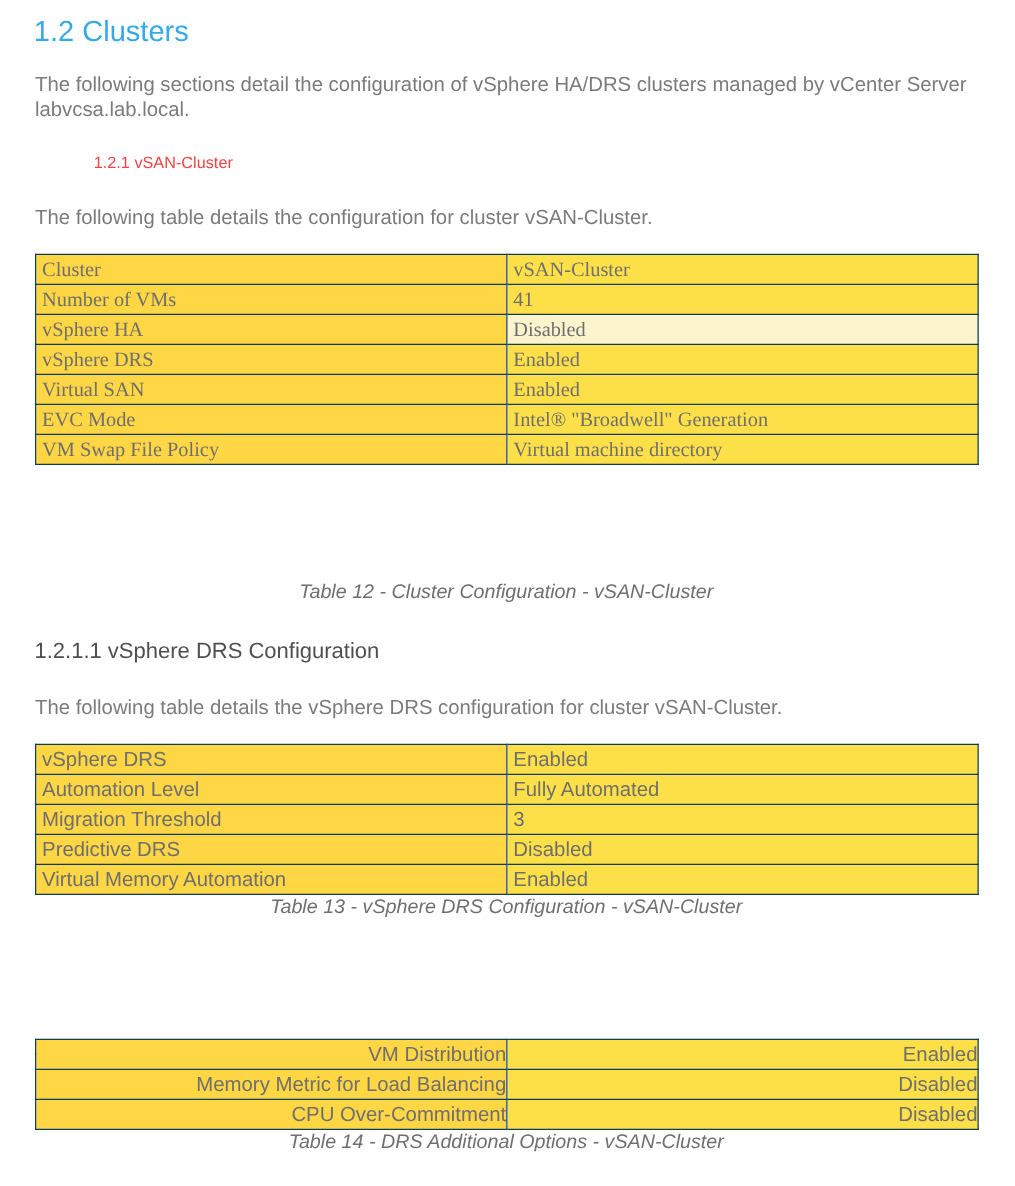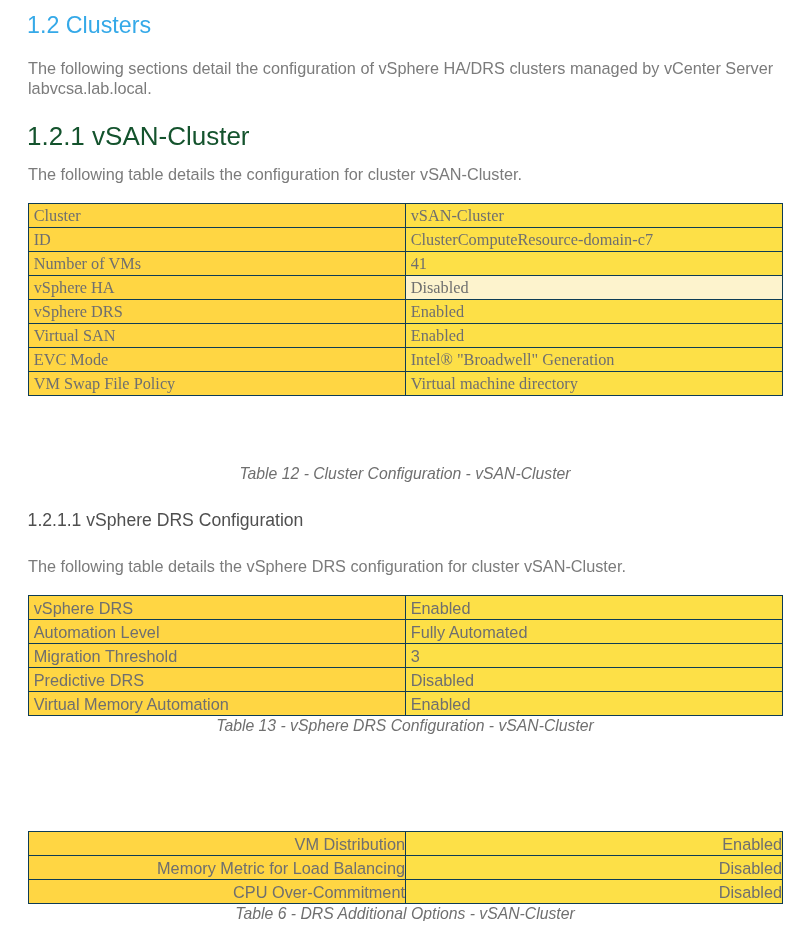--- a/index.html
+++ b/index.html
@@ -1,19 +1,19 @@
 <!DOCTYPE html>
 <html><head>
 <meta charset="utf-8">
 <style>
   html,body{margin:0;padding:0;background:#ffffff;}
   body{width:812px;height:949px;font-family:"Liberation Sans",sans-serif;}
   .page{position:relative;width:812px;height:921px;overflow:hidden;background:#fff;}
   .h2{position:absolute;color:#35a9e8;font-size:23.25px;font-weight:400;white-space:nowrap;line-height:1;}
-  .h3{position:absolute;color:#14532d;font-size:26px;font-weight:400;white-space:nowrap;line-height:1;}
+  .h3{position:absolute;color:#ef4444;font-size:13px;font-weight:400;white-space:nowrap;line-height:1;margin-left:48px;}
   .h4{position:absolute;color:#4f4f4f;font-size:17.6px;font-weight:400;white-space:nowrap;line-height:1;}
   .h5{position:absolute;color:#4f4f4f;font-size:16.25px;font-weight:400;white-space:nowrap;line-height:1;}
   .para{position:absolute;color:#7b7b7b;font-size:16.25px;line-height:20px;}
   table.t{position:absolute;border-collapse:collapse;table-layout:fixed;border-spacing:0;}
   table.t td{border:1px solid #0e3c55;height:22px;padding:1px 0 0 4.7px;box-sizing:content-box;font-size:16.3px;color:#6f6f6f;
              line-height:22px;overflow:hidden;white-space:nowrap;vertical-align:top;}
   td.k{background:#ffd643;}
   td.v{background:#fde047;}
   tr.hl td.v{background:#fdf3cd;}
   .cap{position:absolute;text-align:center;font-style:italic;font-size:15.75px;color:#6f6f6f;line-height:1;}
@@ -30,24 +30,20 @@
 
   <table class="t" id="tbl1" style="left:28px;top:203px;width:754px;font-family:Liberation Serif, serif;">
     <colgroup>
         <col style="width:377px">
         <col style="width:377px">
       </colgroup>
       <tbody>
         <tr>
           <td class="k">Cluster</td>
           <td class="v">vSAN-Cluster</td>
-        </tr>
-        <tr>
-          <td class="k">ID</td>
-          <td class="v">ClusterComputeResource-domain-c7</td>
         </tr>
         <tr>
           <td class="k">Number of VMs</td>
           <td class="v">41</td>
         </tr>
         <tr class="hl">
           <td class="k">vSphere HA</td>
           <td class="v">Disabled</td>
         </tr>
         <tr>
@@ -118,15 +114,15 @@
         <tr>
           <td class="k">Memory Metric for Load Balancing</td>
           <td class="v">Disabled</td>
         </tr>
         <tr>
           <td class="k">CPU Over-Commitment</td>
           <td class="v">Disabled</td>
         </tr>
       </tbody>
   </table>
-  <div class="cap" style="left:28px;top:906px;width:754px;">Table 6 - DRS Additional Options - vSAN-Cluster</div>
+  <div class="cap" style="left:28px;top:906px;width:754px;">Table 14 - DRS Additional Options - vSAN-Cluster</div>
   <div class="bottombar"></div>
 </div>
 
 </body></html>

